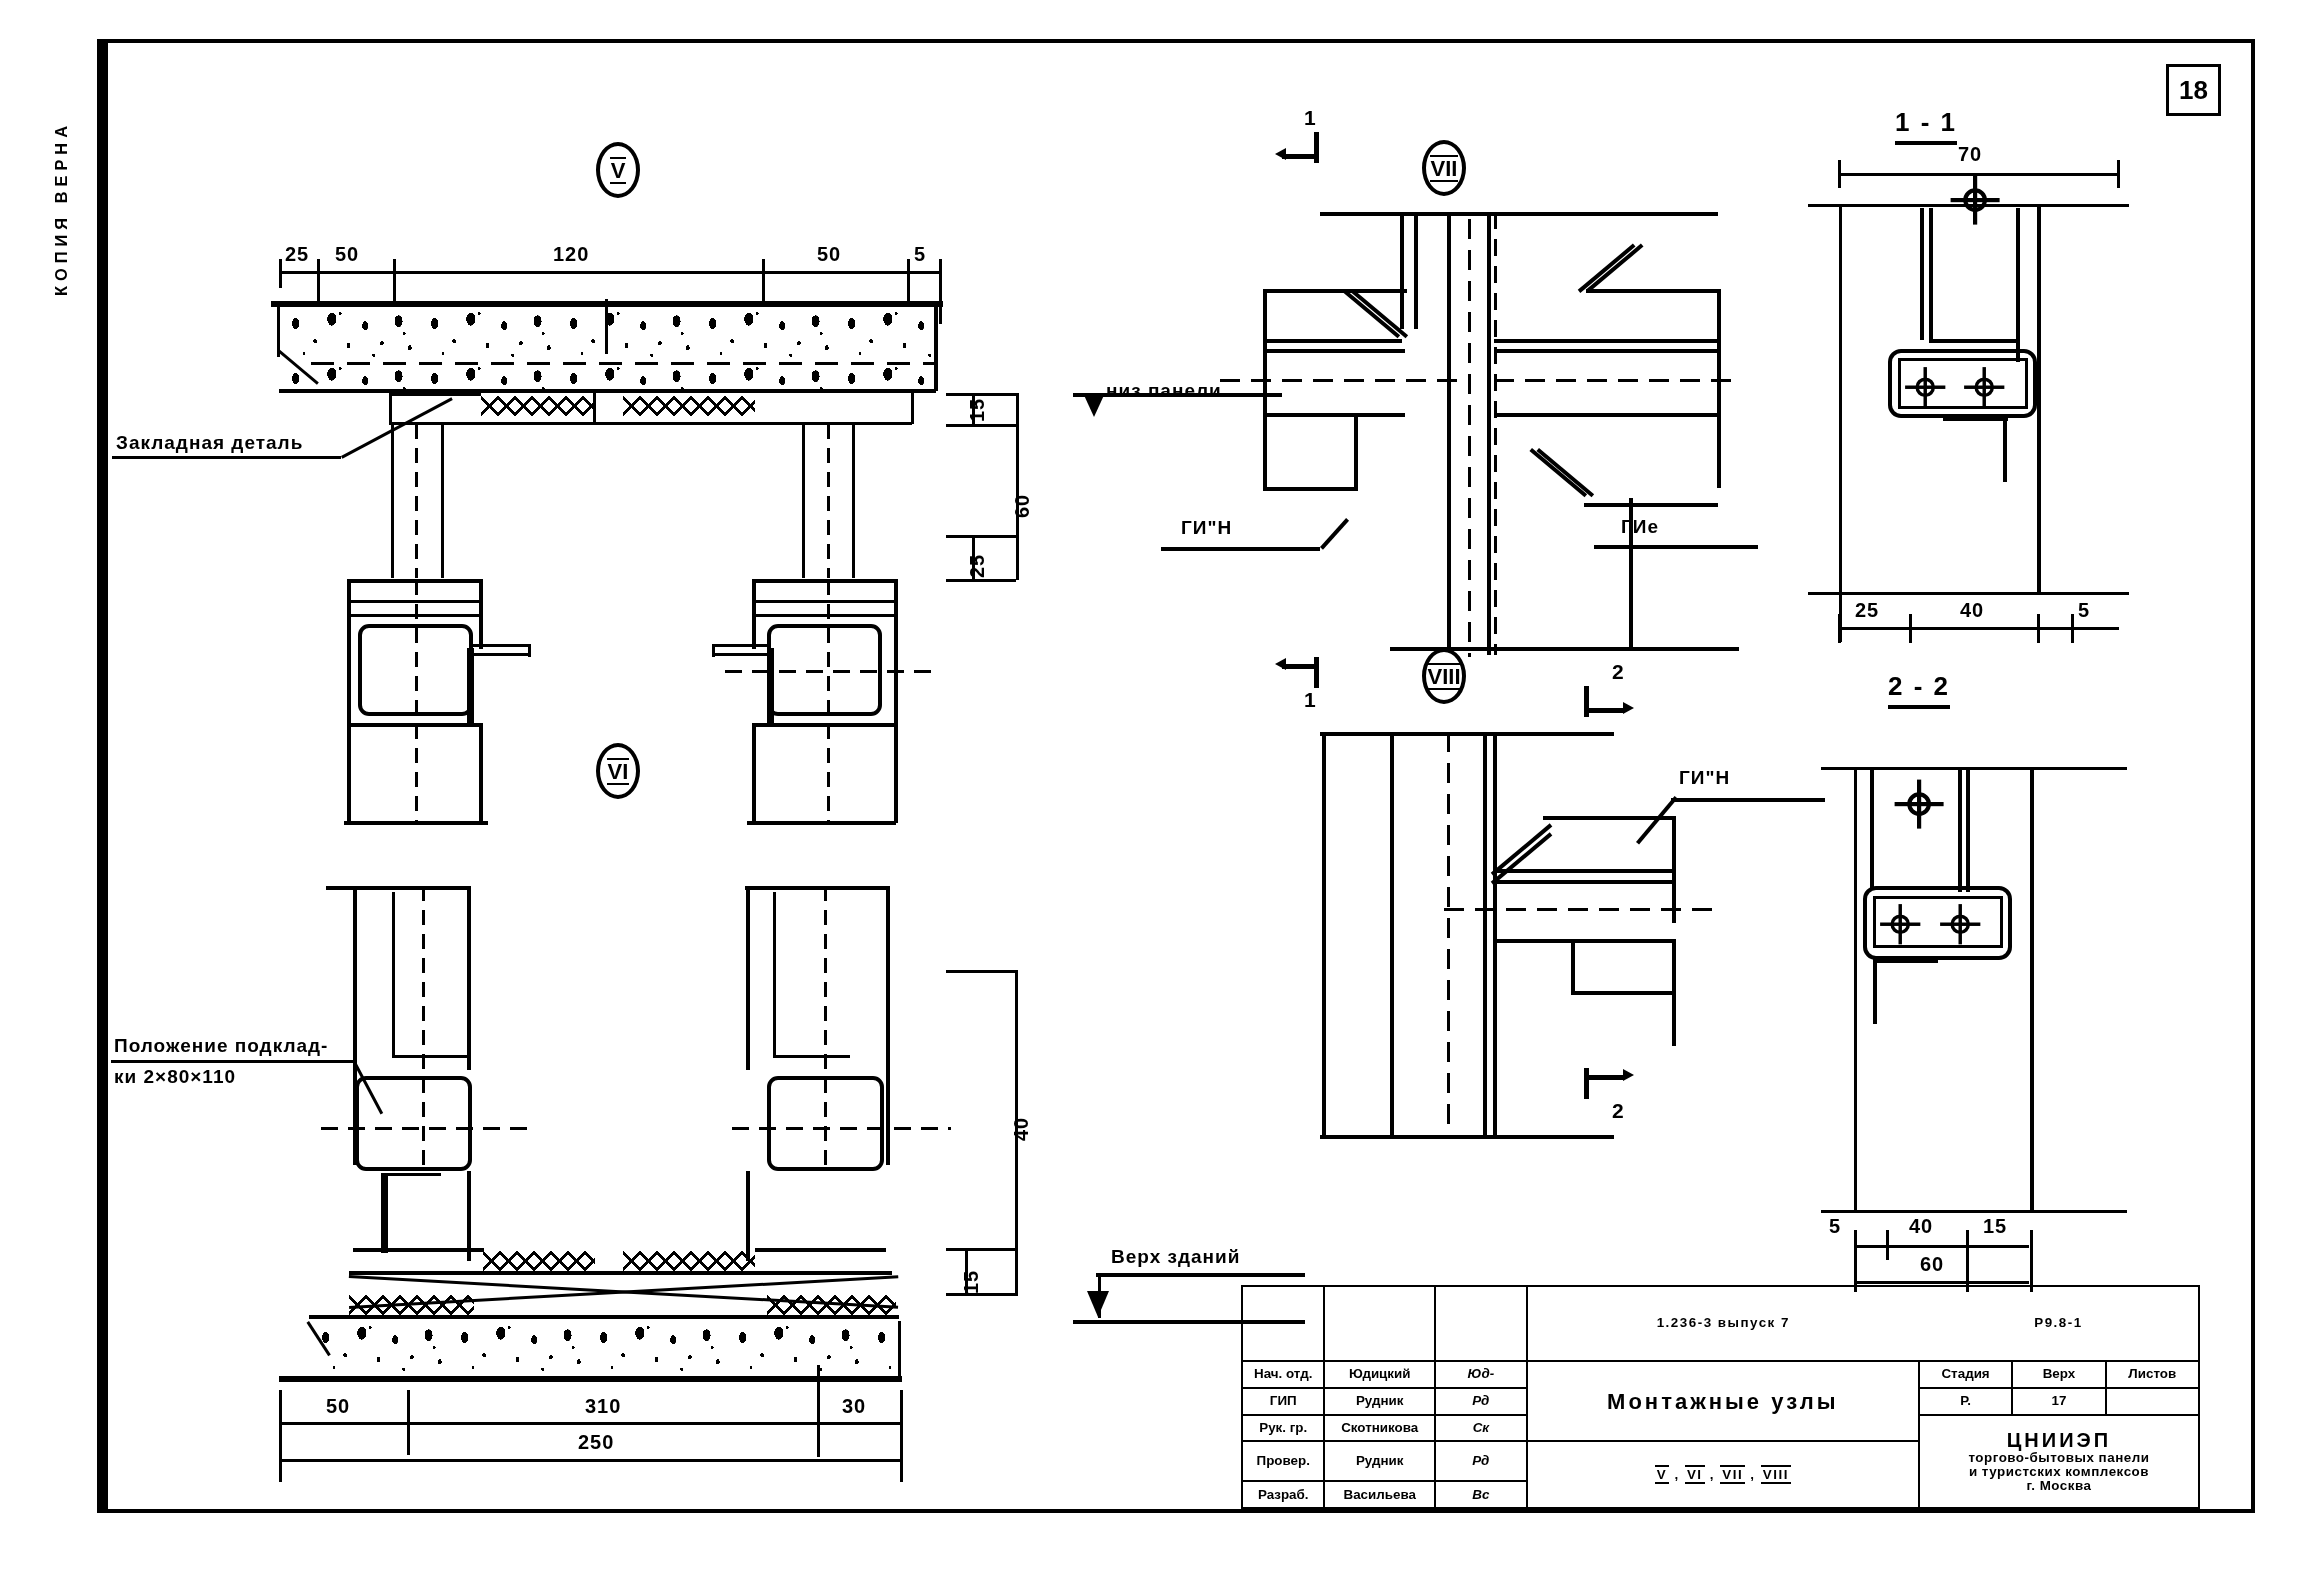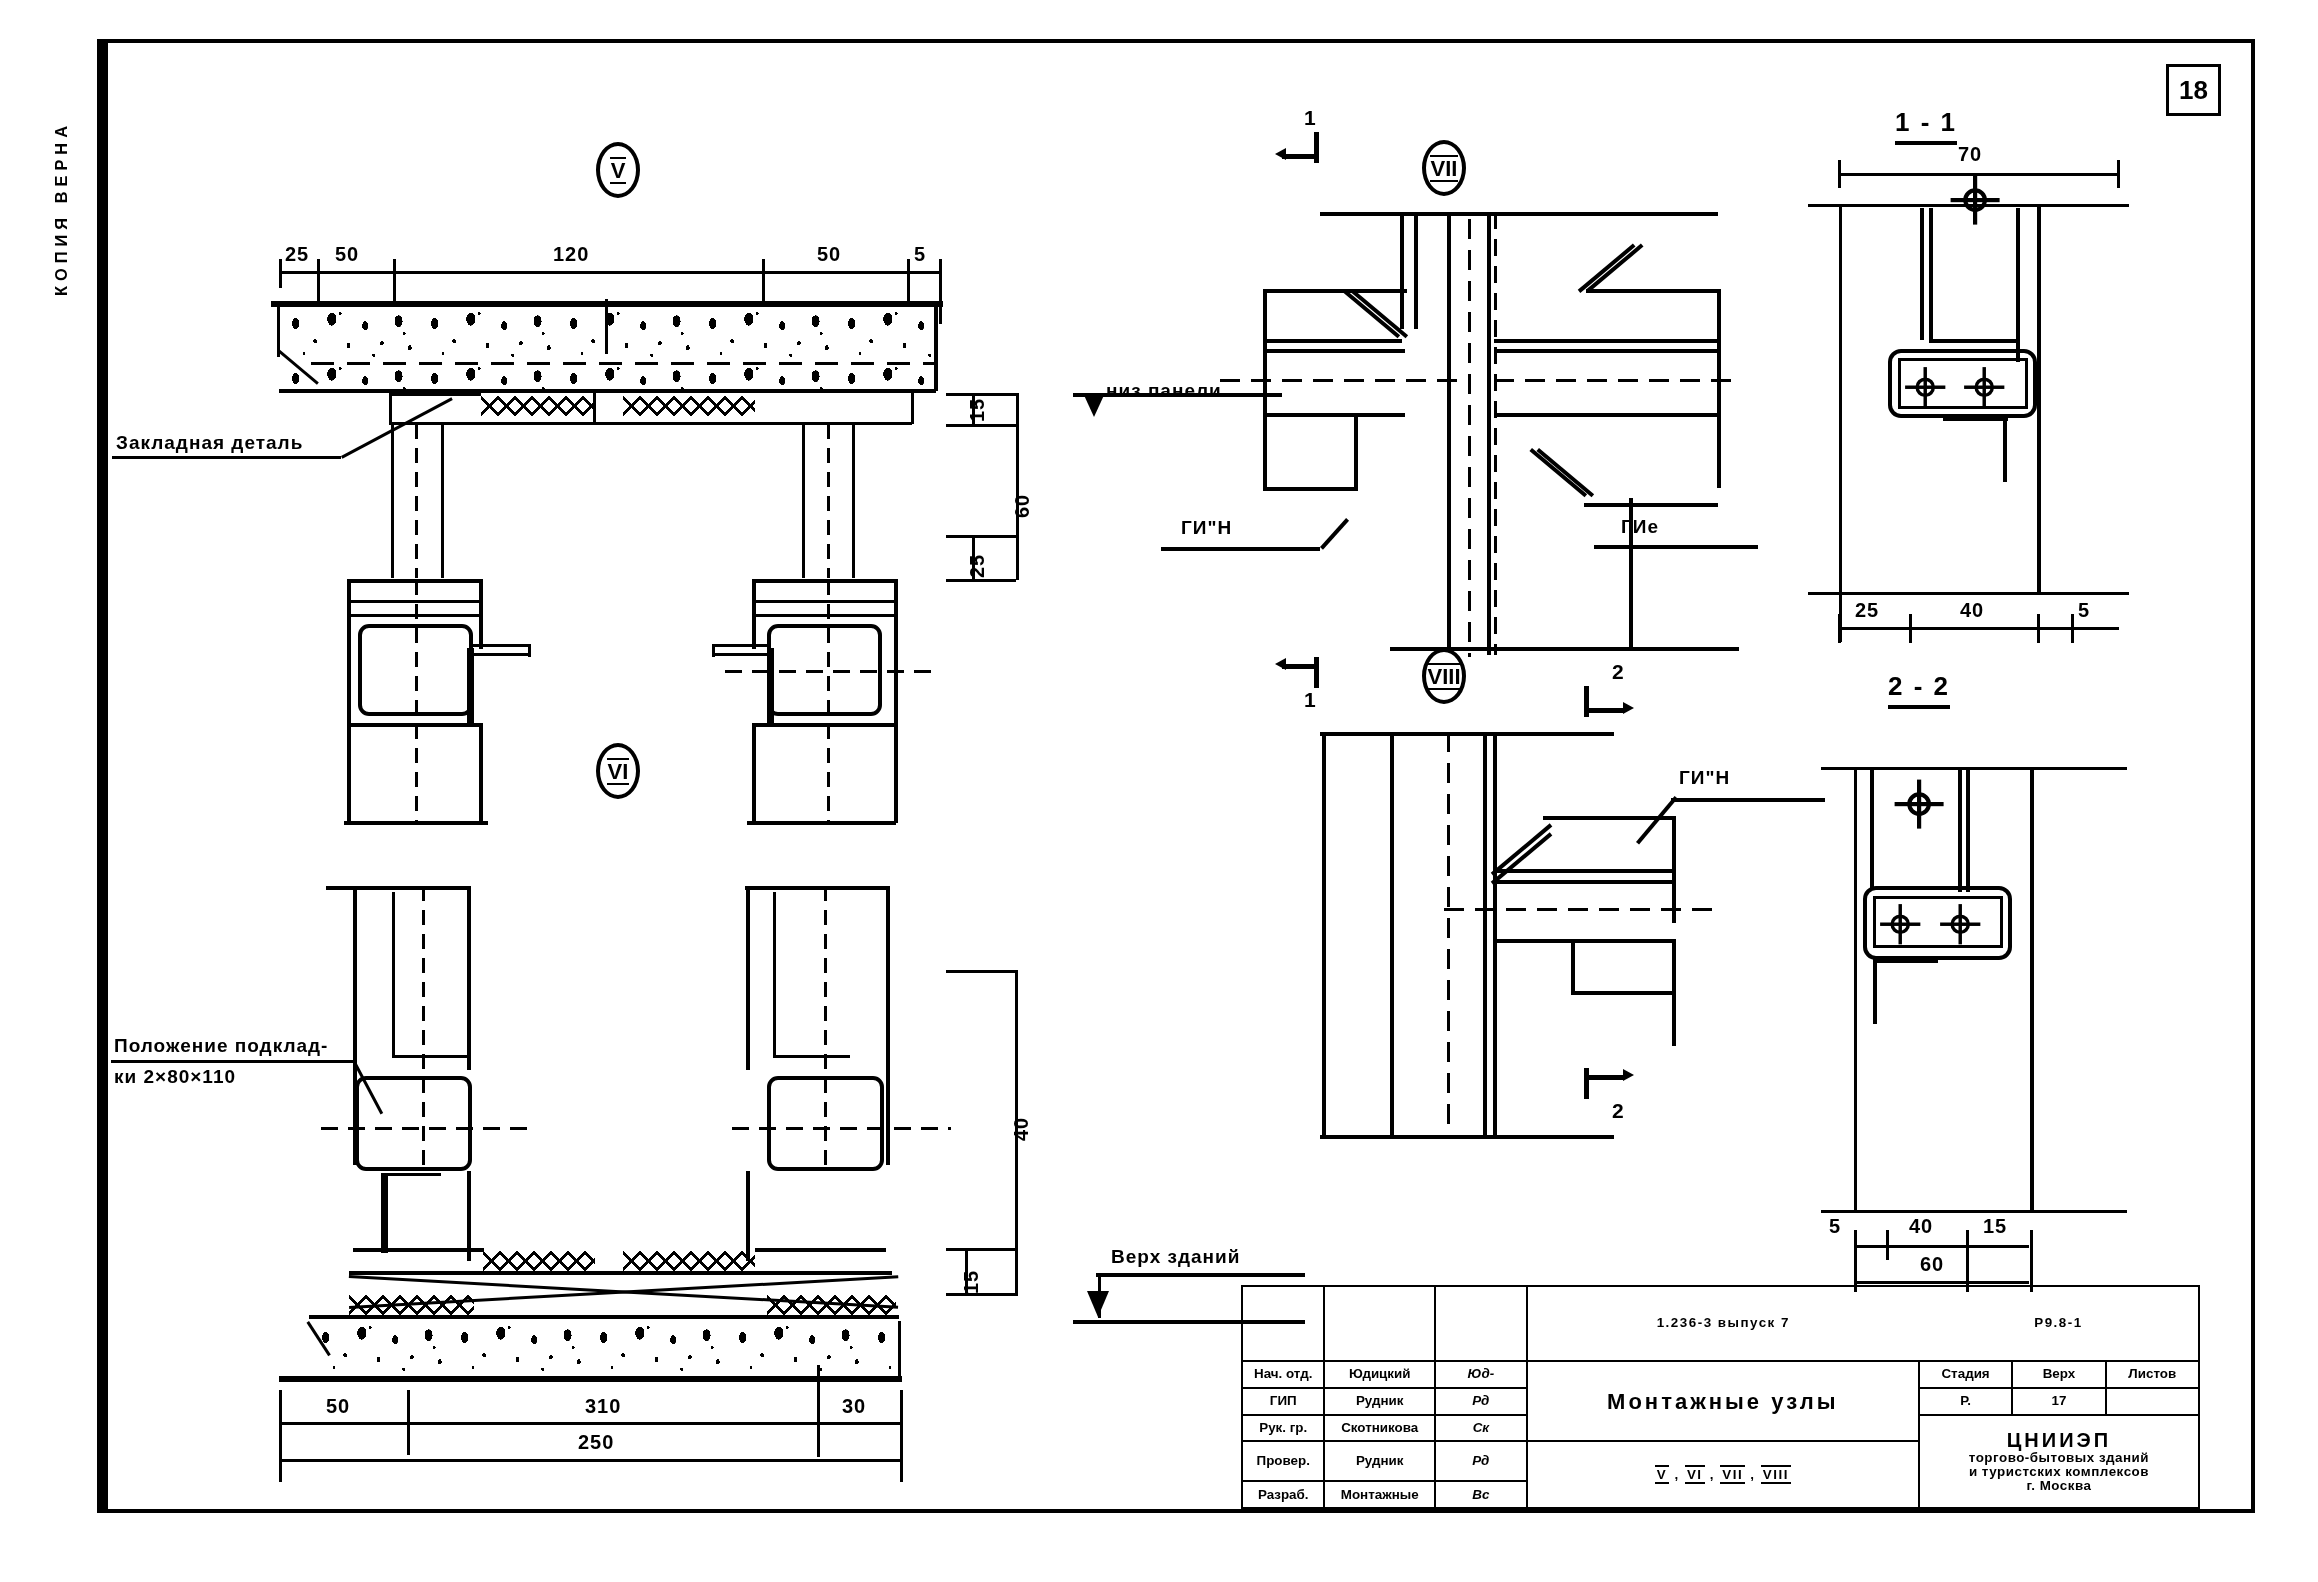--- a/index.html
+++ b/index.html
@@ -546,39 +546,39 @@
         <td>Р.</td>
         <td>17</td>
         <td></td>
       </tr>
       <tr style="height:10%">
         <td>Рук. гр.</td>
         <td>Скотникова</td>
         <td class="tb-sig">Ск</td>
         <td colspan="3" rowspan="3" class="tb-org" style="vertical-align:middle">
           <b>ЦНИИЭП</b><br>
-          <span>торгово-бытовых зданий</span><br>
+          <span>торгово-бытовых панели</span><br>
           <span>и туристских комплексов</span><br>
           <span>г. Москва</span>
         </td>
       </tr>
       <tr style="height:10%">
         <td>Провер.</td>
         <td>Рудник</td>
         <td class="tb-sig">Рд</td>
         <td colspan="2" rowspan="2" class="units-row">
           <u>V</u> ,
           <u>VI</u> ,
           <u>VII</u> ,
           <u>VIII</u>
         </td>
       </tr>
       <tr style="height:10%">
         <td>Разраб.</td>
-        <td>Монтажные</td>
+        <td>Васильева</td>
         <td class="tb-sig">Вс</td>
       </tr>
     </tbody>
       </table>
   </div>
 
 </div>
 
 
 </body></html>

